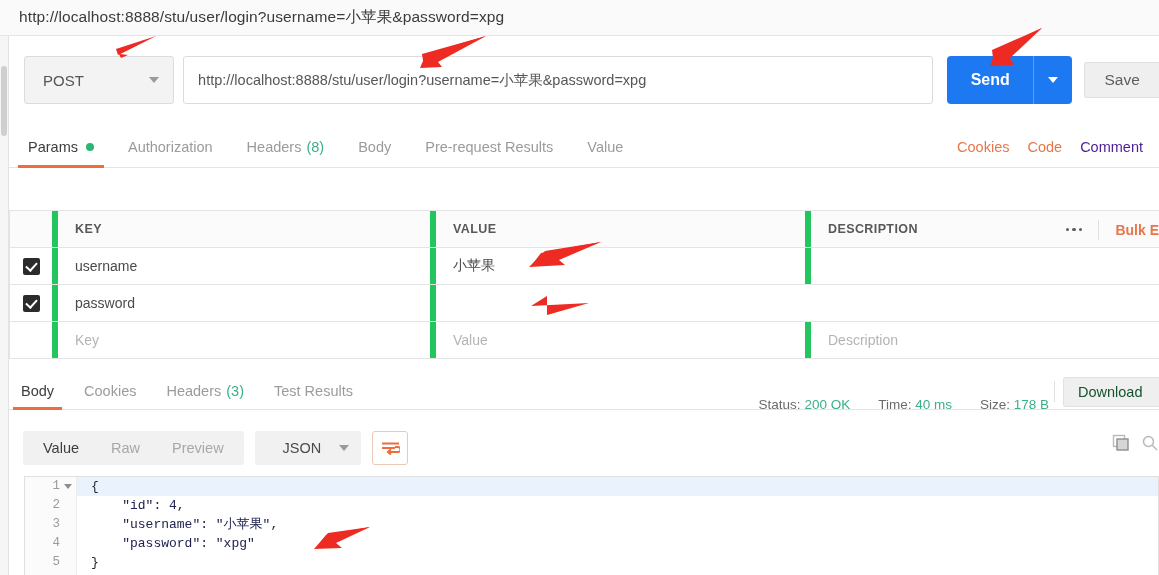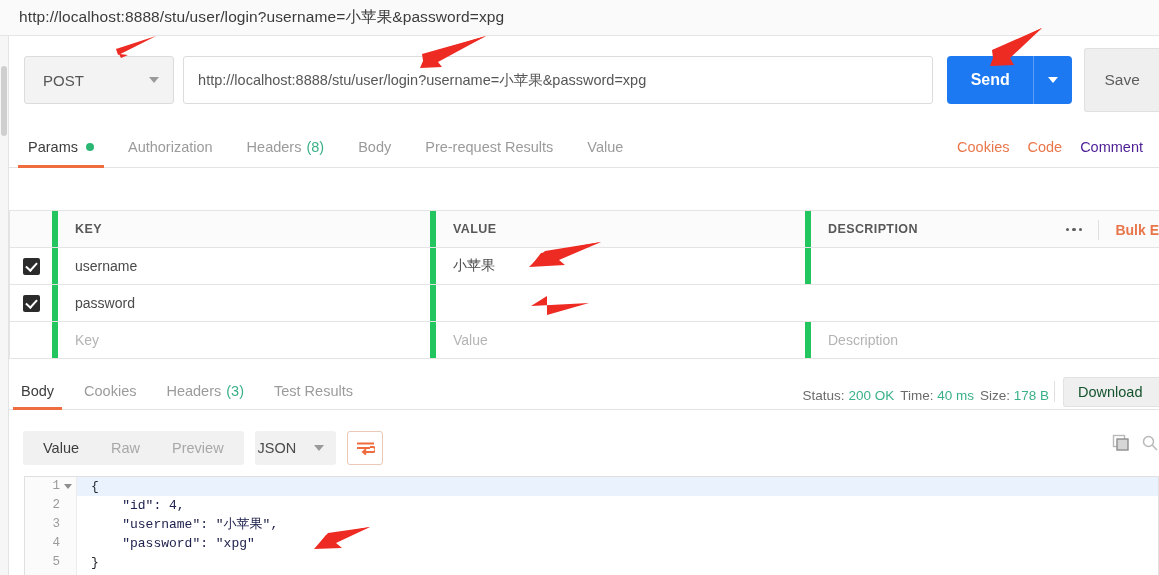--- a/index.html
+++ b/index.html
@@ -61,21 +61,21 @@
   .send-btn .txt {
     flex: 1; text-align: center; color: #fff; font-size: 16px; font-weight: bold;
   }
   .send-btn .sep { width: 1px; height: 48px; background: rgba(255,255,255,.28); }
   .send-caret-wrap { width: 38px; display: flex; align-items: center; justify-content: center; }
   .send-caret {
     width: 0; height: 0; border-left: 5px solid transparent;
     border-right: 5px solid transparent; border-top: 6px solid #fff;
   }
   .save-btn {
-    margin-left: 12px; width: 76px; height: 64px; background: #efefef;
+    margin-left: 12px; width: 76px; height: 36px; background: #efefef;
     border: 1px solid #e0e0e0; border-right: none; border-radius: 3px 0 0 3px;
     display: flex; align-items: center; justify-content: center;
   }
   .save-btn .txt { font-size: 15.5px; color: #5d5d5d; }
 
   
   .tabs-req {
     position: absolute; left: 9px; top: 126px; width: 1150px; height: 42px;
     border-bottom: 1px solid #e4e4e4; display: flex; align-items: center;
   }
@@ -152,22 +152,22 @@
     font-size: 14.5px; color: #9b9b9b;
   }
   .rsptab.first { margin-left: 12px; }
   .rsptab + .rsptab { margin-left: 30px; }
   .rsptab.active { color: #3d3d3d; }
   .rsptab.active::after {
     content: ""; position: absolute; left: -8px; right: -8px; bottom: 0;
     height: 3px; background: #ef6c3e;
   }
   .meta {
-    position: absolute; right: 110px; top: 4px; height: 38px;
-    display: flex; align-items: center; gap: 6px;
+    position: absolute; right: 110px; top: 13px; height: 38px;
+    display: flex; align-items: center; gap: 28px;
     font-size: 13.5px; color: #6b6b6b;
   }
   .meta .g { color: #3ab089; }
   .dl-btn {
     position: absolute; right: 0; top: 5px; height: 30px; width: 96px;
     background: #efefef; border: 1px solid #e2e2e2; border-right: none;
     border-radius: 3px 0 0 3px;
     display: flex; align-items: center; padding-left: 14px;
     font-size: 14.5px; color: #14532d; white-space: nowrap; overflow: hidden;
   }
@@ -182,21 +182,21 @@
     margin-left: 14px; height: 34px; background: #f1f1f1; border-radius: 3px;
     display: flex; align-items: center; padding: 0 4px;
   }
   .seg .opt {
     padding: 0 16px; height: 34px; display: flex; align-items: center;
     font-size: 14.5px; color: #a8a8a8;
   }
   .seg .opt.active { color: #3d3d3d; }
   .json-sel {
     margin-left: 11px; height: 34px; background: #f1f1f1; border-radius: 3px;
-    display: flex; align-items: center; padding: 0 12px 0 3px; gap: 18px;
+    display: flex; align-items: center; padding: 0 12px 0 28px; gap: 18px;
   }
   .json-sel .txt { font-size: 14.5px; color: #4a4a4a; }
   .wrap-btn {
     margin-left: 11px; width: 36px; height: 34px; border: 1px solid #ecc8b7;
     border-radius: 3px; background: #fff;
     display: flex; align-items: center; justify-content: center;
   }
   .copy-btn {
     position: absolute; right: 27px; top: 8px; width: 22px; height: 22px;
     display: flex; align-items: center; justify-content: center;

